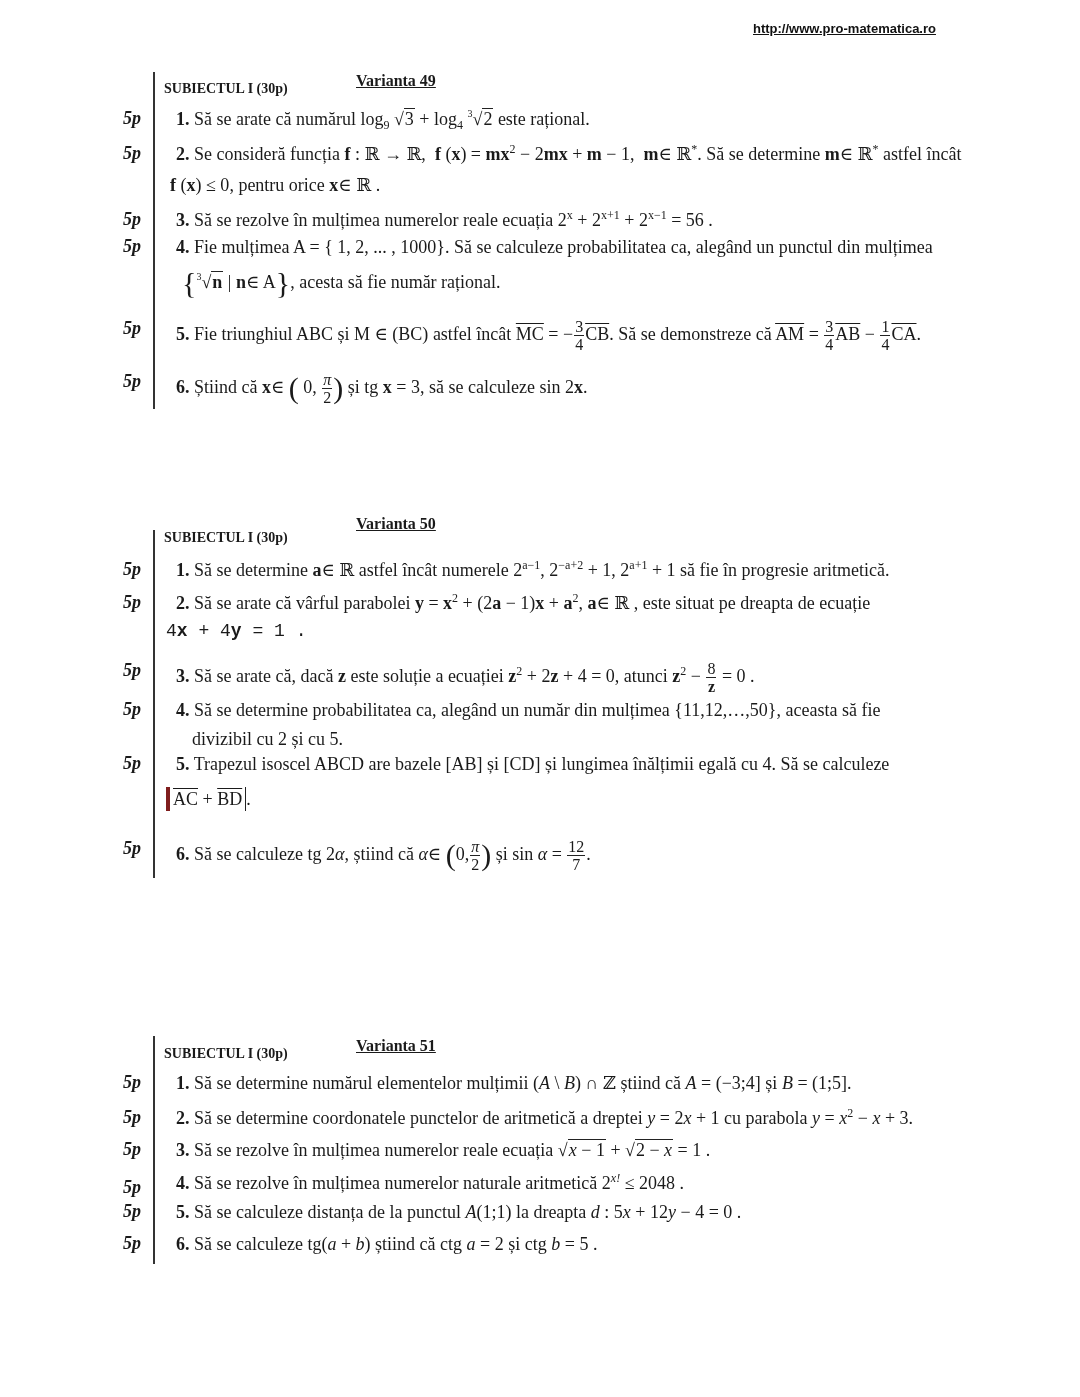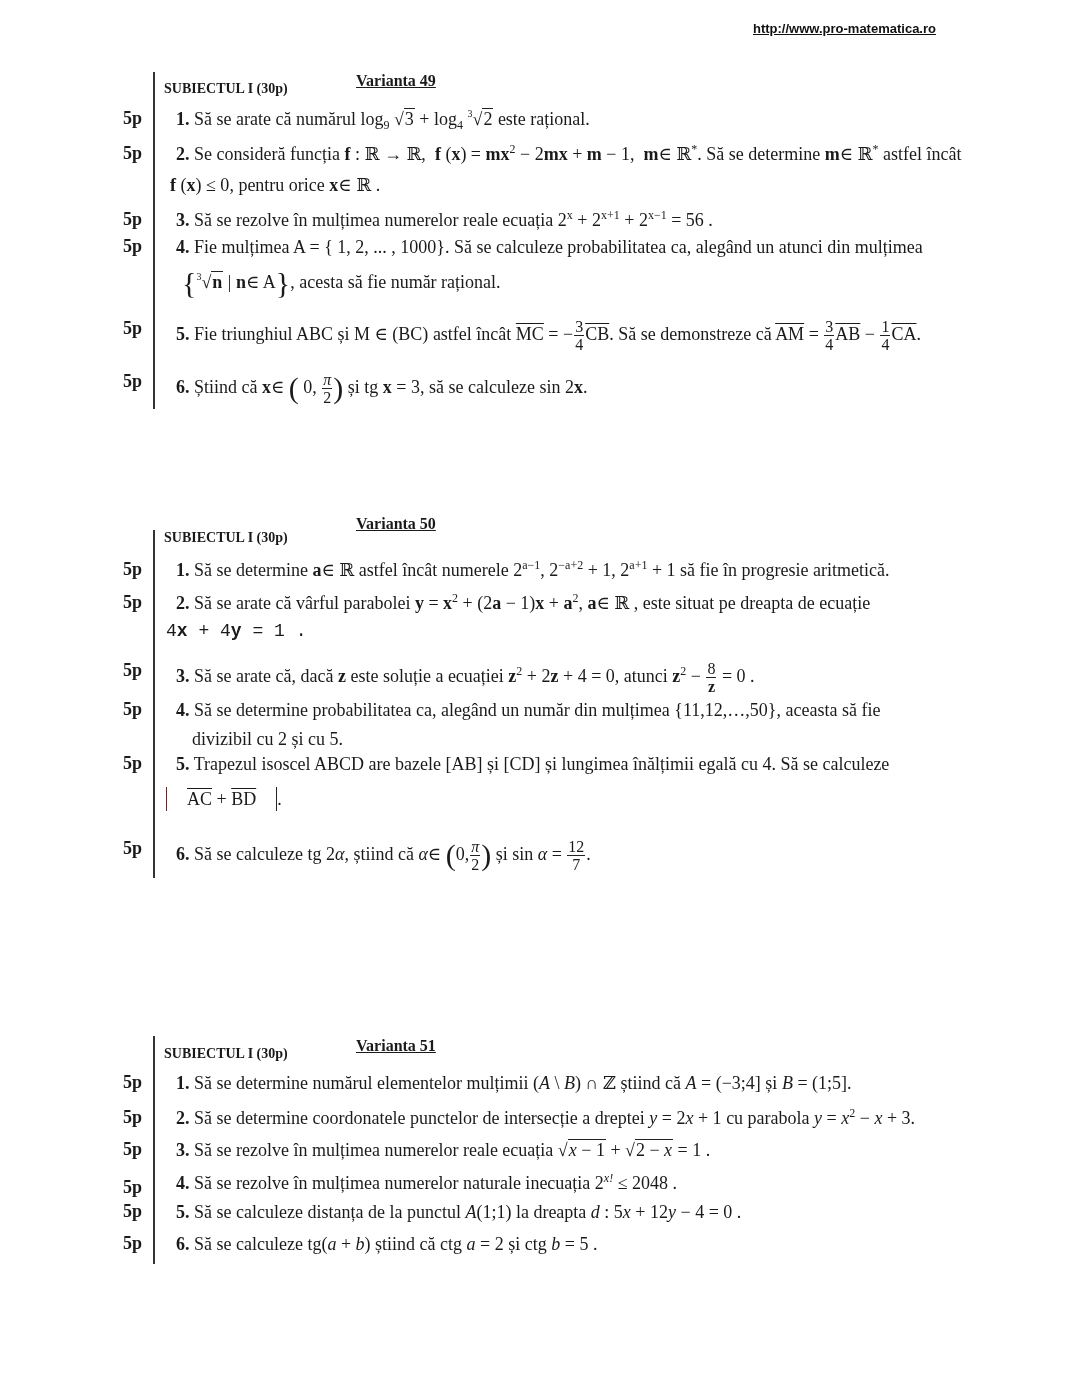--- a/index.html
+++ b/index.html
@@ -16,21 +16,21 @@
     .section { position: absolute; left: 0; width: 1080px; }
     .vline { position: absolute; left: 153px; width: 2px; background: #333; }
     .variant {
       position: absolute; font-weight: bold; font-size: 16px; text-decoration: underline;
     }
     .subject {
       position: absolute; left: 164px; font-weight: bold; font-size: 14px;
     }
     .row { position: absolute; left: 0; width: 1080px; }
     .pts {
-      position: absolute; left: 123px; font-weight: bold; font-size: 18px;
+      position: absolute; left: 123px; font-weight: bold; font-size: 18px; font-style: italic;
     }
     .q {
       position: absolute; left: 164px; font-size: 18px; white-space: nowrap; line-height: 22px; margin-left: 12px;
     }
     .q .num { font-weight: bold; }
     .q2 { position: absolute; left: 168px; font-size: 18px; white-space: nowrap; line-height: 22px; }
     .b { font-weight: bold; }
     .i { font-style: italic; }
     sup { font-size: 12px; vertical-align: 7px; line-height: 0; }
     sub { font-size: 12px; vertical-align: -4px; line-height: 0; }
@@ -80,21 +80,21 @@
     <span class="q">
       <span class="num">3.</span>
       <span>Să se rezolve în mulțimea numerelor reale ecuația </span> 2<sup>x</sup> + 2<sup>x+1</sup> + 2<sup>x−1</sup> = 56 .
     </span>
   </div>
 
   <div class="row" style="top:236px;">
     <span class="pts">5p</span>
     <span class="q">
       <span class="num">4.</span>
-      <span>Fie mulțimea </span> A = { 1, 2, ... , 1000}<span>. Să se calculeze probabilitatea ca, alegând un atunci din mulțimea</span>
+      <span>Fie mulțimea </span> A = { 1, 2, ... , 1000}<span>. Să se calculeze probabilitatea ca, alegând un punctul din mulțimea</span>
     </span>
   </div>
   <div class="row" style="top:271px;">
     <span class="q2" style="left:182px;">
       <span class="big">{</span><sup style="font-size:10px;vertical-align:8px;">3</sup>√<span class="sqrt b">n</span> | <span class="b">n</span>∈ A<span class="big">}</span><span>, acesta să fie număr rațional.</span>
     </span>
   </div>
 
   <div class="row" style="top:318px;">
     <span class="pts">5p</span>
@@ -160,21 +160,21 @@
 
   <div class="row" style="top:753px;">
     <span class="pts">5p</span>
     <span class="q">
       <span class="num">5.</span>
       <span>Trapezul isoscel </span> ABCD <span> are bazele </span> [AB]<span> și </span> [CD]<span> și lungimea înălțimii egală cu 4. Să se calculeze</span>
     </span>
   </div>
   <div class="row" style="top:788px;">
     <span class="q2" style="left:166px;">
-      <span style="border-left:1px solid #7f1d1d;border-right:1px solid #222;padding:2px 20px;"><span class="ov">AC</span> + <span class="ov">BD</span></span>.
+      <span style="border-left:4px solid #7f1d1d;border-right:1px solid #222;padding:2px 3px;"><span class="ov">AC</span> + <span class="ov">BD</span></span>.
     </span>
   </div>
 
   <div class="row" style="top:838px;">
     <span class="pts">5p</span>
     <span class="q">
       <span class="num">6.</span>
       <span>Să se calculeze </span> tg 2<span class="i">α</span><span>, știind că </span> <span class="i">α</span>∈ <span class="big">(</span>0,<span class="frac"><span class="n i">π</span><span class="d">2</span></span><span class="big">)</span><span> și </span> sin <span class="i">α</span> = <span class="frac"><span class="n">12</span><span class="d">7</span></span>.
     </span>
   </div>
@@ -190,37 +190,37 @@
     <span class="q">
       <span class="num">1.</span>
       <span>Să se determine numărul elementelor mulțimii </span> (<span class="i">A</span> \ <span class="i">B</span>) ∩ ℤ <span> știind că </span><span class="i">A</span> = (−3;4]<span> și </span><span class="i">B</span> = (1;5].
     </span>
   </div>
 
   <div class="row" style="top:1107px;">
     <span class="pts">5p</span>
     <span class="q">
       <span class="num">2.</span>
-      <span>Să se determine coordonatele punctelor de intersecție a dreptei </span> <span class="i">y</span> = 2<span class="i">x</span> + 1 <span> cu parabola </span> <span class="i">y</span> = <span class="i">x</span><sup>2</sup> − <span class="i">x</span> + 3.
+      <span>Să se determine coordonatele punctelor de aritmetică a dreptei </span> <span class="i">y</span> = 2<span class="i">x</span> + 1 <span> cu parabola </span> <span class="i">y</span> = <span class="i">x</span><sup>2</sup> − <span class="i">x</span> + 3.
     </span>
   </div>
 
   <div class="row" style="top:1139px;">
     <span class="pts">5p</span>
     <span class="q">
       <span class="num">3.</span>
       <span>Să se rezolve în mulțimea numerelor reale ecuația </span> √<span class="sqrt"><span class="i">x</span> − 1</span> + √<span class="sqrt">2 − <span class="i">x</span></span> = 1 .
     </span>
   </div>
 
   <div class="row" style="top:1172px;">
     <span class="pts" style="top:5px;">5p</span>
     <span class="q">
       <span class="num">4.</span>
-      <span>Să se rezolve în mulțimea numerelor naturale inecuația </span> 2<sup class="i">x!</sup> ≤ 2048 .
+      <span>Să se rezolve în mulțimea numerelor naturale aritmetică </span> 2<sup class="i">x!</sup> ≤ 2048 .
     </span>
   </div>
 
   <div class="row" style="top:1201px;">
     <span class="pts">5p</span>
     <span class="q">
       <span class="num">5.</span>
       <span>Să se calculeze distanța de la punctul </span> <span class="i">A</span>(1;1)<span> la dreapta </span> <span class="i">d</span> : 5<span class="i">x</span> + 12<span class="i">y</span> − 4 = 0 .
     </span>
   </div>

